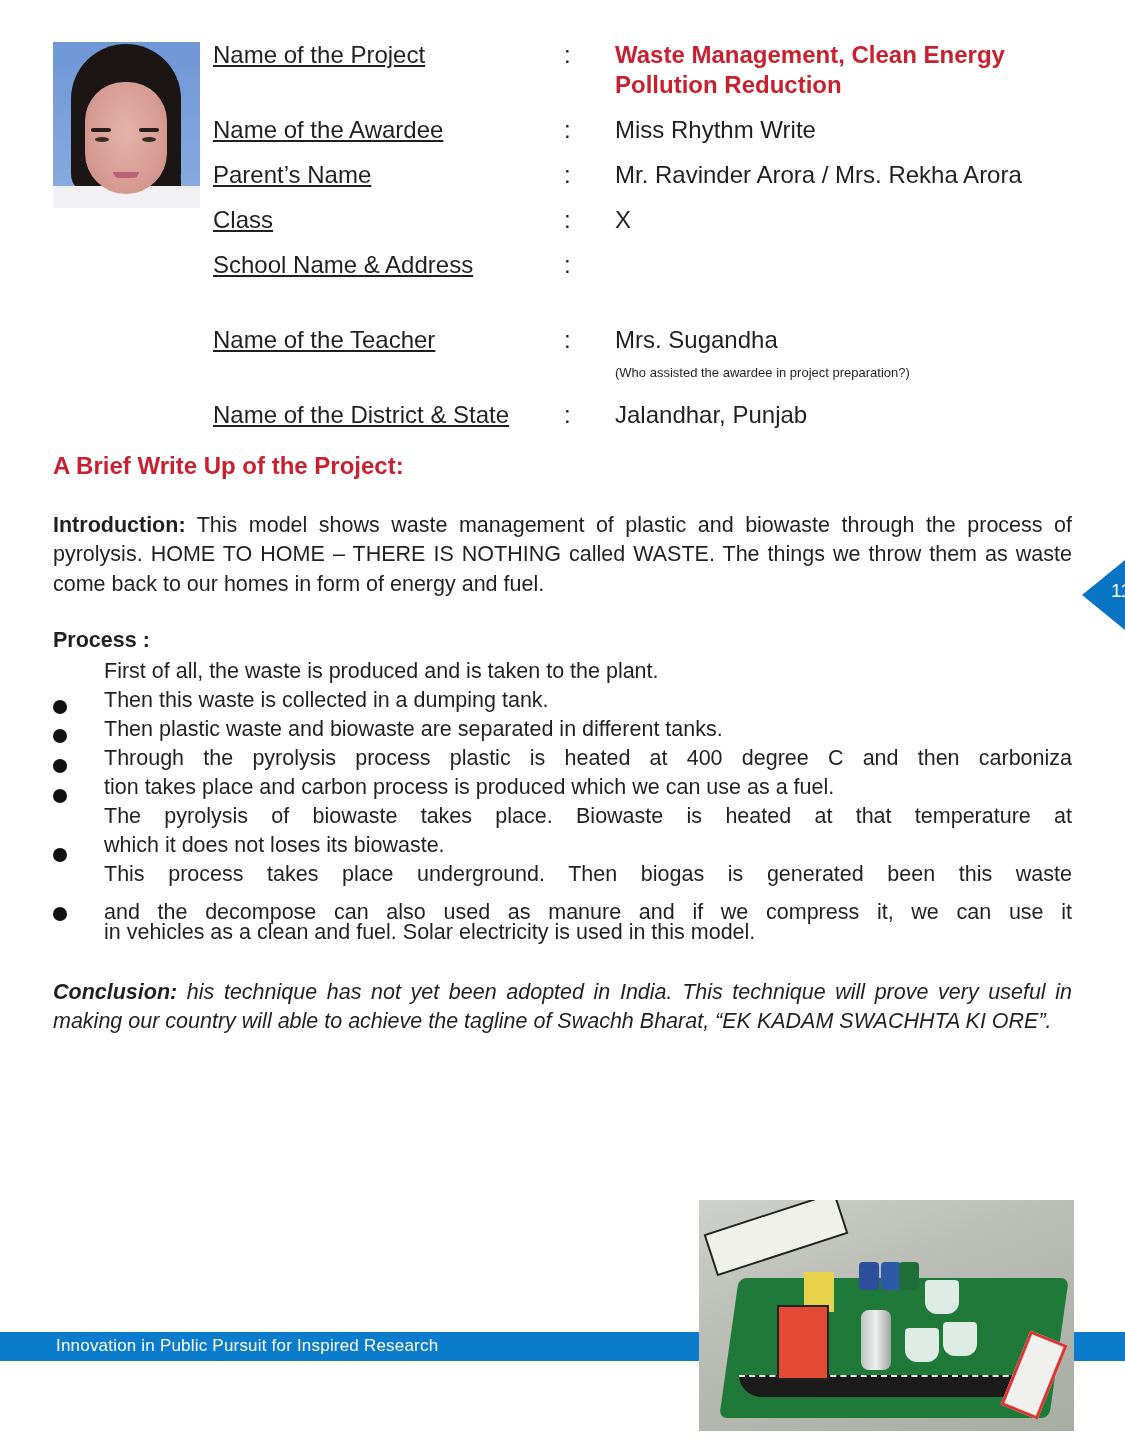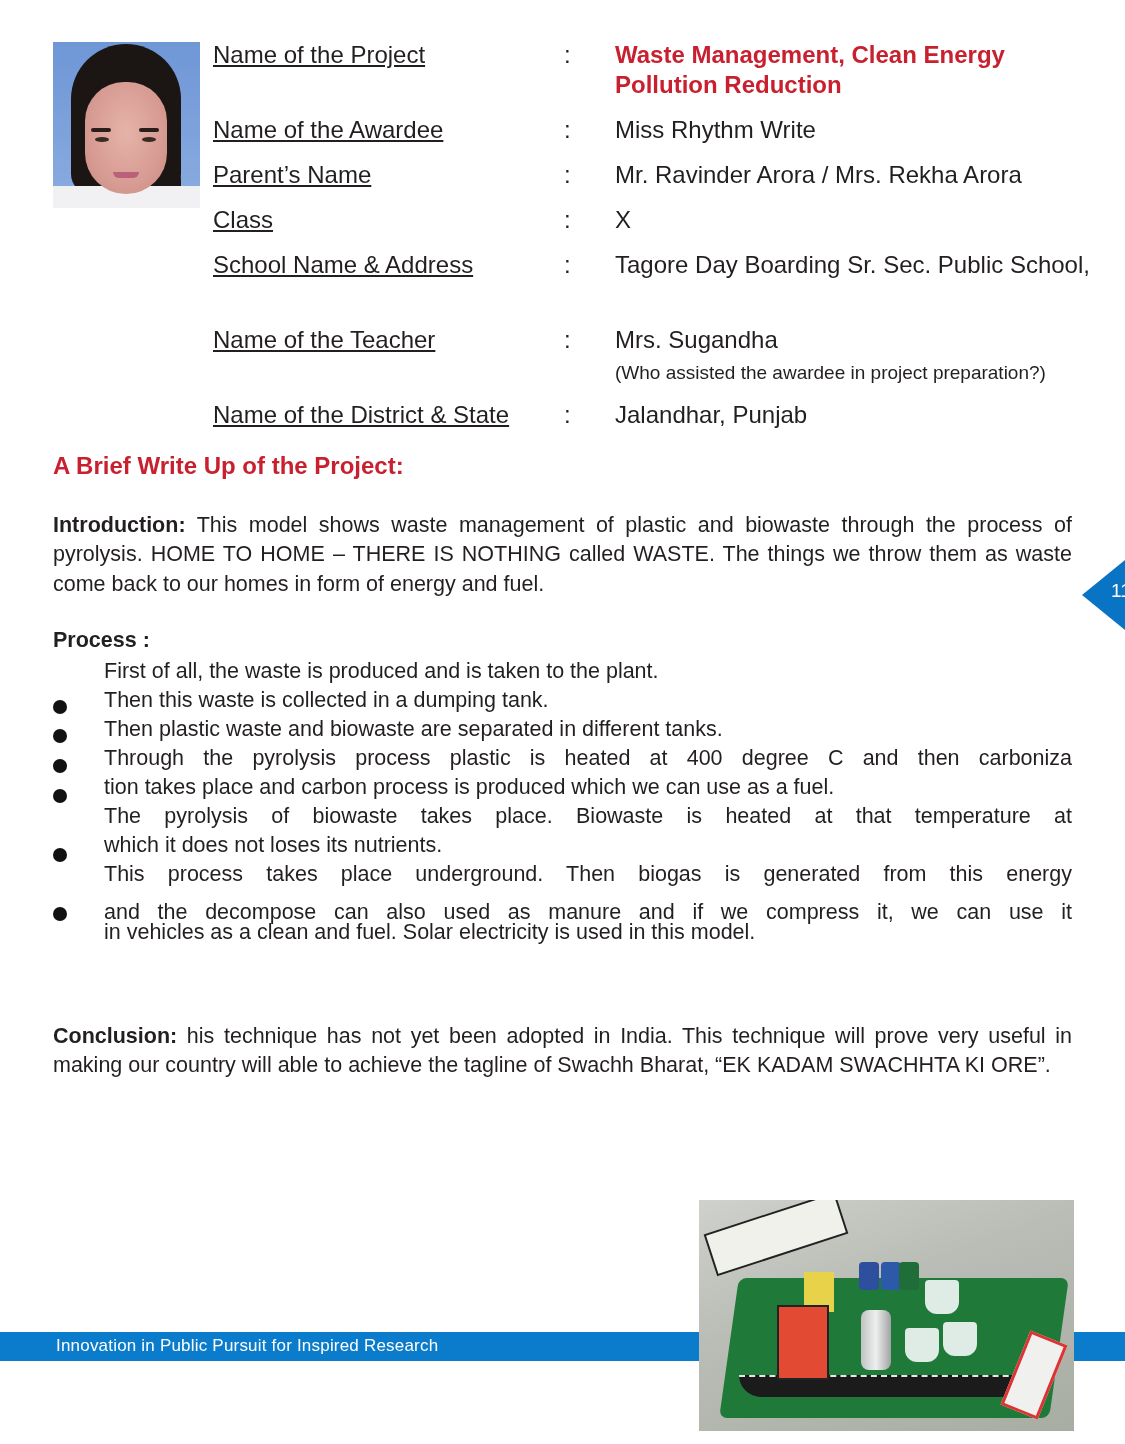--- a/index.html
+++ b/index.html
@@ -27,32 +27,32 @@
   .photo .shirt { position: absolute; left: 0; bottom: 0; width: 147px; height: 22px; background: #f1f1f3; }
   .photo .braid { position: absolute; top: 130px; width: 16px; height: 36px; background: #1b1614; border-radius: 8px; }
 
   
   .info { position: absolute; left: 213px; top: 40px; width: 900px; }
   .row { position: absolute; left: 0; width: 900px; font-size: 24px; line-height: 30px; }
   .row .label { position: absolute; left: 0; top: 0; white-space: nowrap; text-decoration: underline; }
   .row .colon { position: absolute; left: 351px; top: 0; }
   .row .value { position: absolute; left: 402px; top: 0; width: 500px; }
   .row .value.project { color: #c8202f; font-weight: bold; line-height: 30px; }
-  .row .note { position: absolute; left: 402px; top: 33px; font-size: 19px; white-space: nowrap; }
+  .row .note { position: absolute; left: 402px; top: 33px; font-size: 13px; white-space: nowrap; }
 
   
   .section-heading {
     position: absolute; left: 53px; top: 452px; font-size: 24px; font-weight: bold; color: #c8202f;
   }
 
   
   .para { position: absolute; left: 53px; width: 1019px; font-size: 21.5px; line-height: 29.3px; text-align: justify; }
   .para b { font-weight: bold; }
   .intro { top: 511px; }
-  .conclusion { top: 1022px; }
+  .conclusion { top: 978px; font-style: italic; }
 
   .process-heading { position: absolute; left: 53px; top: 628px; font-size: 21.5px; font-weight: bold; }
   .process-line { position: absolute; left: 104px; width: 968px; font-size: 21.5px; line-height: 29.3px; white-space: nowrap; }
   .process-line.justify { text-align: justify; text-align-last: justify; white-space: normal; }
   .bullet { position: absolute; left: 53px; width: 14px; height: 14px; background: #111; border-radius: 50%; }
 
   
   .page-tab { position: absolute; left: 1082px; top: 560px; width: 0; height: 0;
     border-top: 35px solid transparent; border-bottom: 35px solid transparent; border-right: 43px solid #0a74c4; }
   .page-num { position: absolute; left: 1111px; top: 580px; font-size: 19px; color: #ffffff; }
@@ -118,21 +118,20 @@
   <div class="row" style="top:165px;">
     <span class="label">Class</span>
     <span class="colon">:</span>
     <span class="value">X</span>
   </div>
 
   <div class="row" style="top:210px;">
     <span class="label">School Name &amp; Address</span>
     <span class="colon">:</span>
     <div class="value">
-      <div>Tagore Day Boarding Sr. Sec. Public School,</div>
     </div>
   </div>
 
   <div class="row" style="top:285px;">
     <span class="label">Name of the Teacher</span>
     <span class="colon">:</span>
     <span class="value">Mrs. Sugandha</span>
     <span class="note">(Who assisted the awardee in project preparation?)</span>
   </div>
 
@@ -151,22 +150,22 @@
 <div class="page-num">11</div>
 
 <div class="process-heading">Process :</div>
 
 <div class="process-line" style="top:657px;">First of all, the waste is produced and is taken to the plant.</div>
 <div class="process-line" style="top:686px;">Then this waste is collected in a dumping tank.</div>
 <div class="process-line" style="top:715px;">Then plastic waste and biowaste are separated in different tanks.</div>
 <div class="process-line justify" style="top:744px;">Through the pyrolysis process plastic is heated at 400 degree C and then carboniza</div>
 <div class="process-line" style="top:773px;">tion takes place and carbon process is produced which we can use as a fuel.</div>
 <div class="process-line justify" style="top:802px;">The pyrolysis of biowaste takes place. Biowaste is heated at that temperature at</div>
-<div class="process-line" style="top:831px;">which it does not loses its nutrients.</div>
-<div class="process-line justify" style="top:860px;">This process takes place underground. Then biogas is generated from this energy</div>
+<div class="process-line" style="top:831px;">which it does not loses its biowaste.</div>
+<div class="process-line justify" style="top:860px;">This process takes place underground. Then biogas is generated been this waste</div>
 <div class="process-line justify" style="top:889px;margin-top:9px;">and the decompose can also used as manure and if we compress it, we can use it</div>
 <div class="process-line" style="top:918px;">in vehicles as a clean and fuel. Solar electricity is used in this model.</div>
 
 <div class="bullet" style="top:700px;"></div>
 <div class="bullet" style="top:729px;"></div>
 <div class="bullet" style="top:759px;"></div>
 <div class="bullet" style="top:789px;"></div>
 <div class="bullet" style="top:848px;"></div>
 <div class="bullet" style="top:907px;"></div>
 

